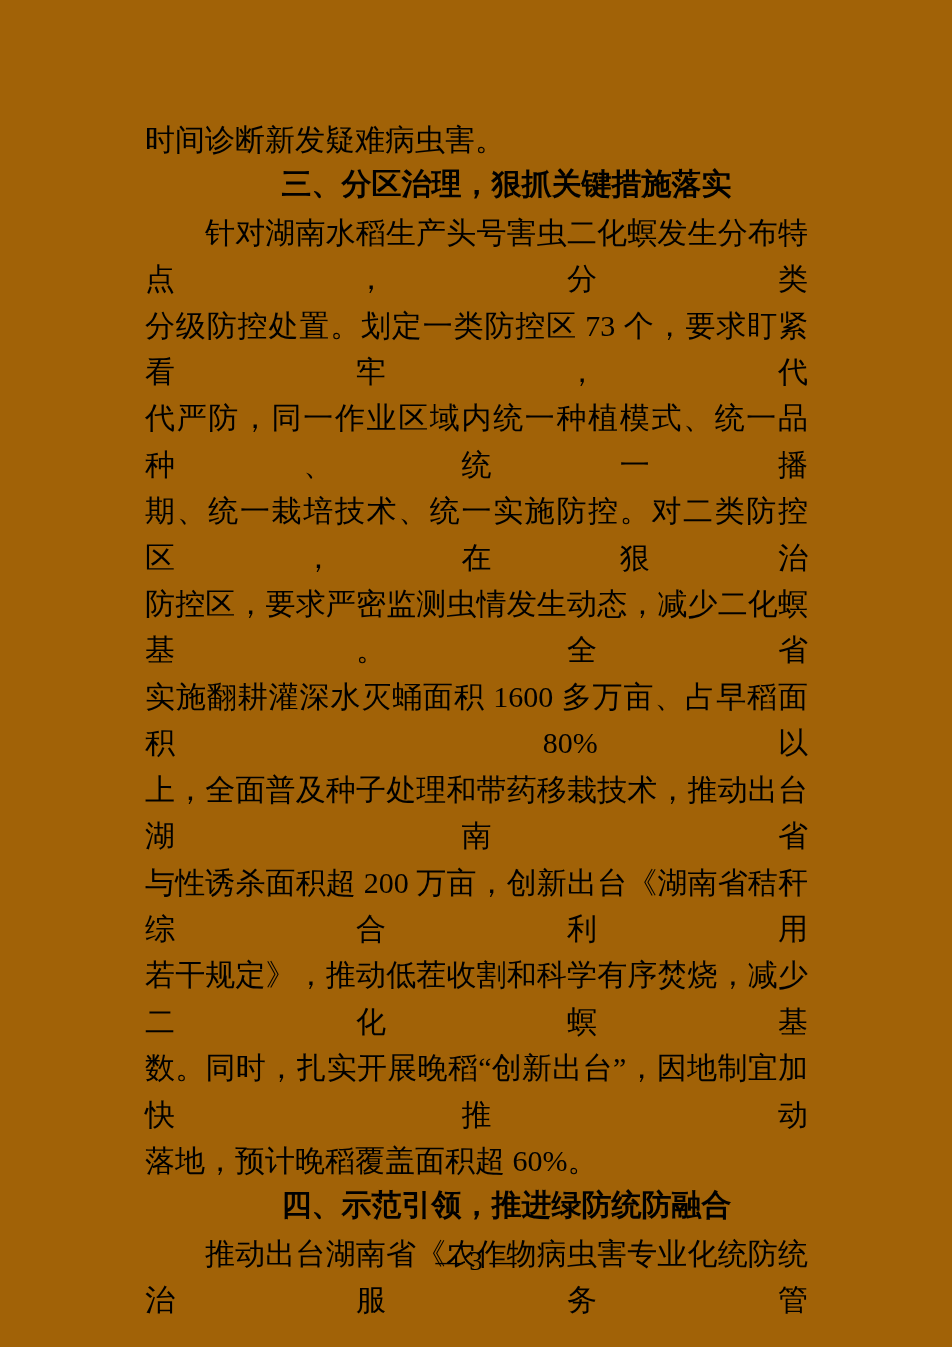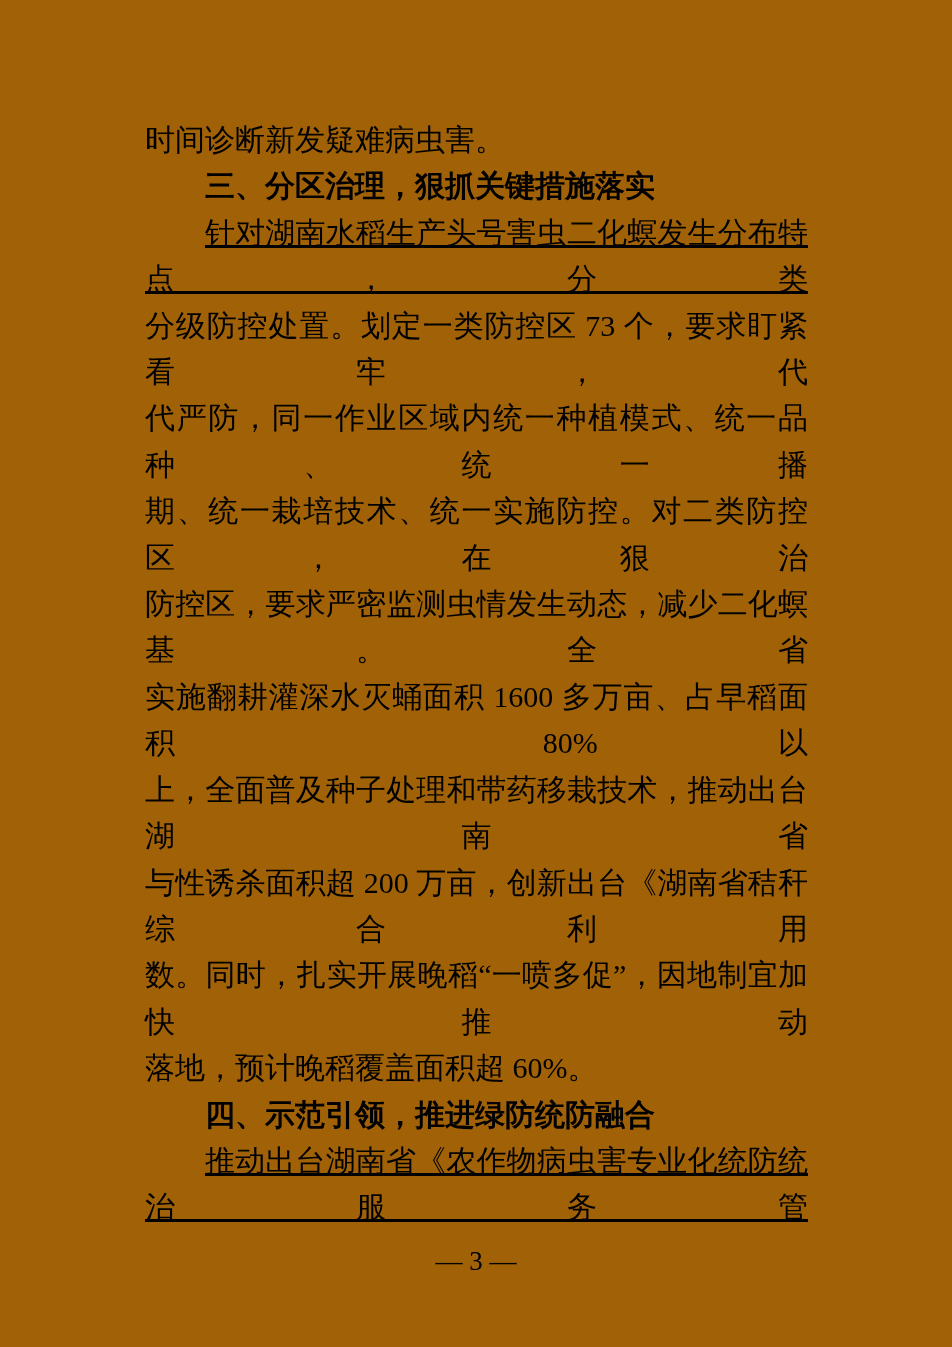--- a/index.html
+++ b/index.html
@@ -25,31 +25,30 @@
     line-height: 46.4px;
     letter-spacing: 0;
   }
   .doc-line {
     text-align: justify;
     text-align-last: justify;
     white-space: normal;
   }
   .doc-line.para-start {
     text-indent: 2em;
-    text-decoration: underline;
   }
   .doc-line.para-end {
     text-align: left;
     text-align-last: auto;
   }
   .doc-line.heading {
-    font-family: Liberation Sans, sans-serif;
+    font-family: Liberation Mono, monospace;
     font-weight: 700;
     text-indent: 2em;
-    text-align: left;
+    text-align: center;
     text-align-last: auto;
   }
   .page-footer {
     position: absolute;
     left: 0;
     width: 952px;
     top: 1244px;
     text-align: center;
     font-size: 27px;
     line-height: 34px;
@@ -65,21 +64,22 @@
       <div class="doc-line para-end">时间诊断新发疑难病虫害。</div>
       <div class="doc-line heading">三、分区治理，狠抓关键措施落实</div>
       <div class="doc-line para-start">针对湖南水稻生产头号害虫二化螟发生分布特点，分类</div>
       <div class="doc-line full">分级防控处置。划定一类防控区 73 个，要求盯紧看牢，代</div>
       <div class="doc-line full">代严防，同一作业区域内统一种植模式、统一品种、统一播</div>
       <div class="doc-line full">期、统一栽培技术、统一实施防控。对二类防控区，在狠治</div>
       <div class="doc-line full">防控区，要求严密监测虫情发生动态，减少二化螟基。全省</div>
       <div class="doc-line full">实施翻耕灌深水灭蛹面积 1600 多万亩、占早稻面积 80%以</div>
       <div class="doc-line full">上，全面普及种子处理和带药移栽技术，推动出台湖南省</div>
       <div class="doc-line full">与性诱杀面积超 200 万亩，创新出台《湖南省秸秆综合利用</div>
-      <div class="doc-line full">数。同时，扎实开展晚稻“一喷多促”，因地制宜加快推动</div>
+      <div class="doc-line full">若干规定》，推动低茬收割和科学有序焚烧，减少二化螟基</div>
+      <div class="doc-line full">数。同时，扎实开展晚稻“创新出台”，因地制宜加快推动</div>
       <div class="doc-line para-end">落地，预计晚稻覆盖面积超 60%。</div>
       <div class="doc-line heading">四、示范引领，推进绿防统防融合</div>
       <div class="doc-line para-start">推动出台湖南省《农作物病虫害专业化统防统治服务管</div>
     </div>
   <div class="page-footer">
     <span>— 3 —</span>
   </div>
 </div>
 
 </body></html>

